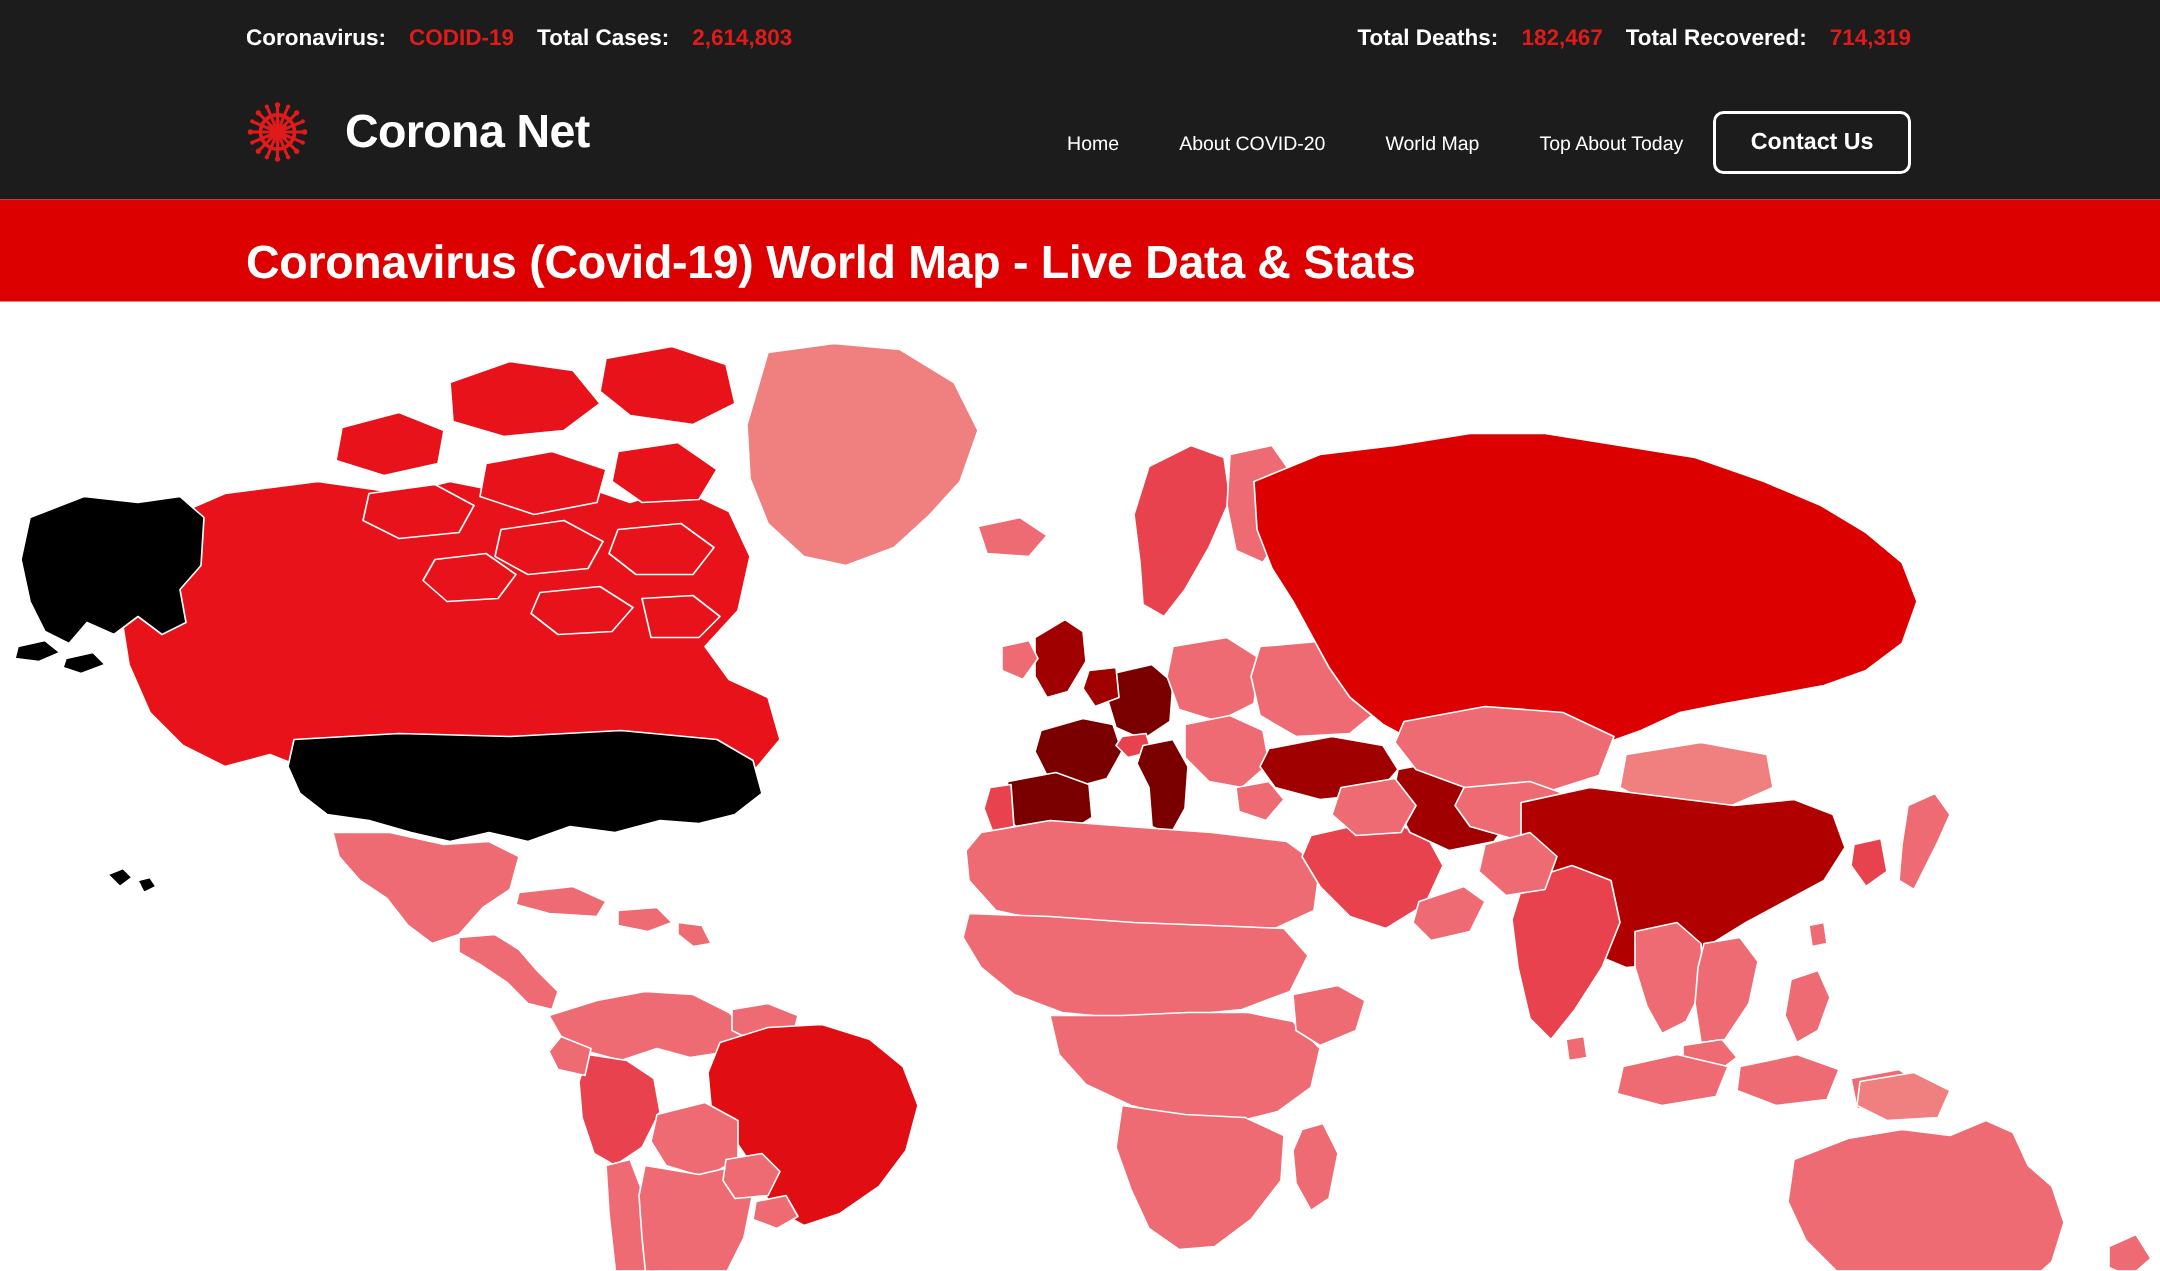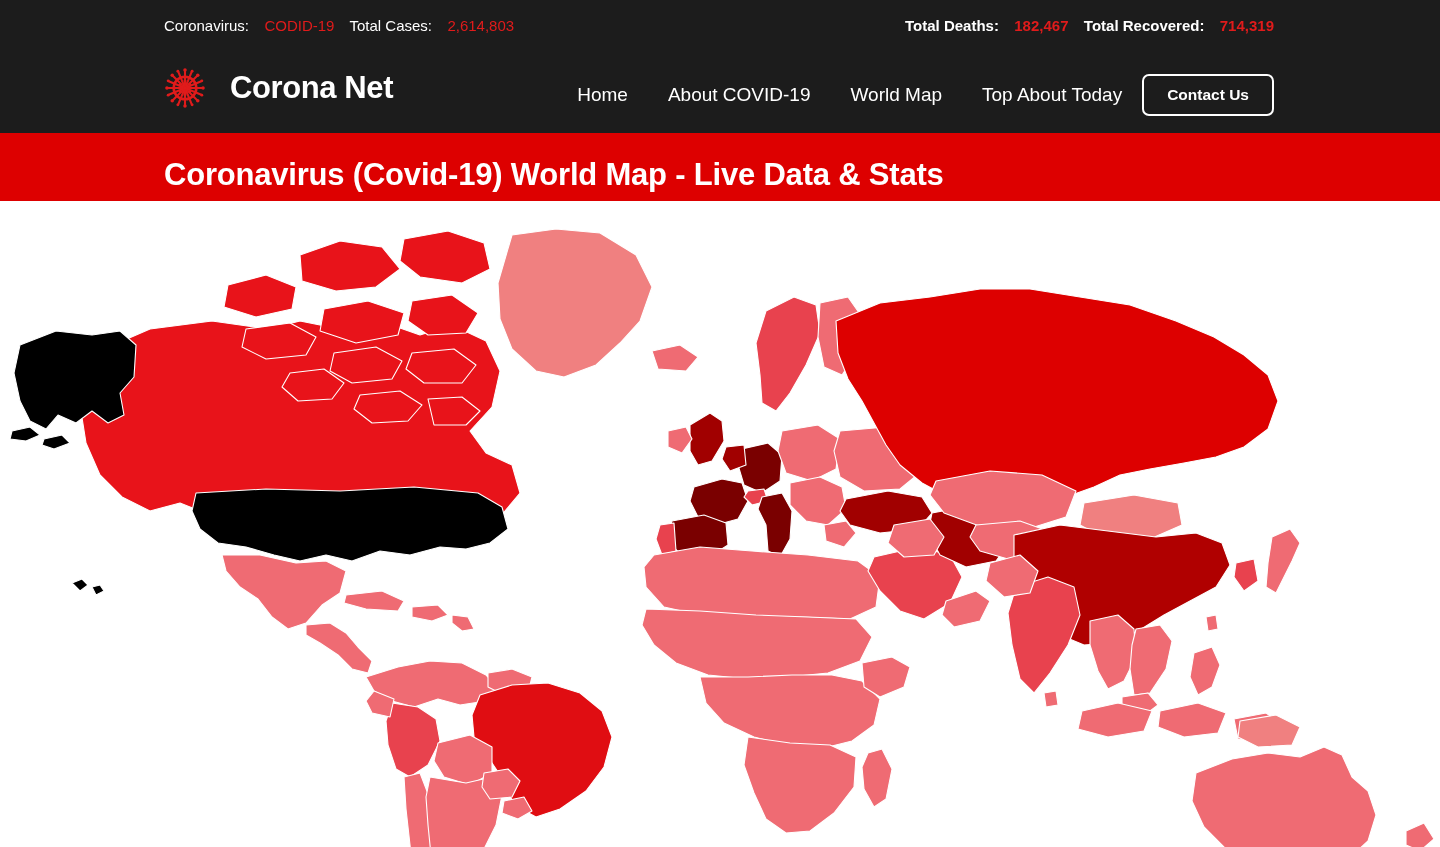--- a/index.html
+++ b/index.html
@@ -11,21 +11,21 @@
   }
   .page { position: relative; width: 1440px; height: 847px; background: #fff; }
 
   
   .topbar {
     position: absolute; top: 0; left: 0; width: 1440px; height: 54px;
     background: #1c1c1c; color: #ffffff;
   }
   .topbar-left {
     position: absolute; left: 164px; top: 17px;
-    font-size: 15px; font-weight: normal; white-space: nowrap;
+    font-size: 15px; font-weight: bold; white-space: nowrap;
   }
   .topbar-right {
     position: absolute; right: 166px; top: 17px;
     font-size: 15px; font-weight: bold; white-space: nowrap; margin-left: 21px;
   }
   .stat-red { color: #e01b1b; }
   .stat-sep { display: inline-block; width: 7px; }
 
   
   .header {
@@ -38,21 +38,21 @@
   }
   .brand-mark { width: 42px; height: 42px; display: block; }
   .brand-text {
     color: #ffffff; font-size: 31px; font-weight: bold; letter-spacing: -0.4px;
   }
   .nav {
     position: absolute; right: 166px; top: 20px;
     display: flex; align-items: center; gap: 0;
   }
   .nav-item {
-    color: #ffffff; font-size: 19px; padding: 9px 20px; cursor: pointer;
+    color: #ffffff; font-size: 13px; padding: 9px 20px; cursor: pointer;
     white-space: nowrap;
   }
   .nav-cta {
     color: #ffffff; font-size: 15.5px; font-weight: bold;
     border: 2px solid #ffffff; border-radius: 7px;
     padding: 10px 23px; cursor: pointer; white-space: nowrap;
   }
 
   
   .banner {
@@ -146,21 +146,21 @@
           <circle cx="39" cy="59" r="3.6"></circle>
             <circle cx="61" cy="59" r="3.6"></circle>
           <circle cx="50" cy="66" r="3.6"></circle>
         </g>
       </svg>
       <span class="brand-text">Corona Net</span>
     </div>
 
     <nav class="nav">
       <span class="nav-item">Home</span>
-      <span class="nav-item">About COVID-19</span>
+      <span class="nav-item">About COVID-20</span>
       <span class="nav-item">World Map</span>
       <span class="nav-item">Top About Today</span>
       <span class="nav-cta">Contact Us</span>
     </nav>
   </div>
 
   <div class="banner">
     <h1 class="banner-title">Coronavirus (Covid-19) World Map - Live Data &amp; Stats</h1>
   </div>
 

